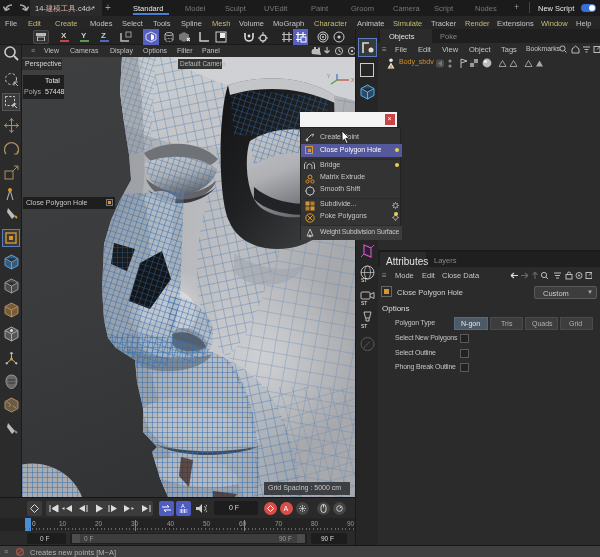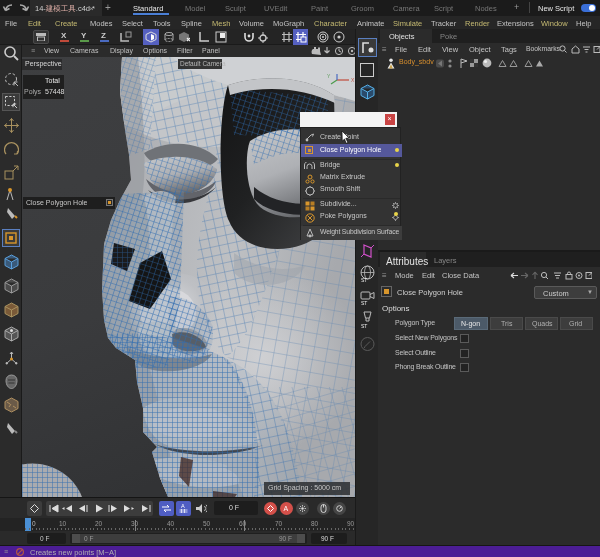--- a/index.html
+++ b/index.html
@@ -666,21 +666,21 @@
       </div>
 
  <span class="abs" style="left:17px;top:305px;font-size:7px;letter-spacing:-0.2px;color:#c4c4c4">Select New Polygons</span>
  <div class="abs" style="left:82px;top:305px;width:9px;height:9px;background:#222;border:1px solid #5a5a5a"></div>
  <span class="abs" style="left:17px;top:320px;font-size:7px;letter-spacing:-0.2px;color:#c4c4c4">Select Outline</span>
  <div class="abs" style="left:82px;top:320px;width:9px;height:9px;background:#222;border:1px solid #5a5a5a"></div>
  <span class="abs" style="left:17px;top:334px;font-size:7px;letter-spacing:-0.2px;color:#c4c4c4">Phong Break Outline</span>
  <div class="abs" style="left:82px;top:334px;width:9px;height:9px;background:#222;border:1px solid #5a5a5a"></div>
 </div>
 
-<div class="abs" style="left:0;top:545px;width:600px;height:12px;background:#4c1d95;border-top:1px solid #161616">
+<div class="abs" style="left:0;top:545px;width:600px;height:12px;background:#404040;border-top:1px solid #161616">
  <span class="abs" style="left:4px;top:2px;font-size:7px;color:#999">≡</span>
  <svg class="abs" style="left:16px;top:2px" width="8" height="8">
         <circle cx="4" cy="4" r="3.4" fill="none" stroke="#b05545" stroke-width="1.2"></circle>
         <path d="M1.6 6.4 L6.4 1.6" stroke="#b05545" stroke-width="1.2"></path>
       </svg>
  <span class="abs" style="left:30px;top:2px;font-size:7.5px;color:#b0b0b0">Creates new points [M~A]</span>
 </div>
 
 </div>
 </body></html>

